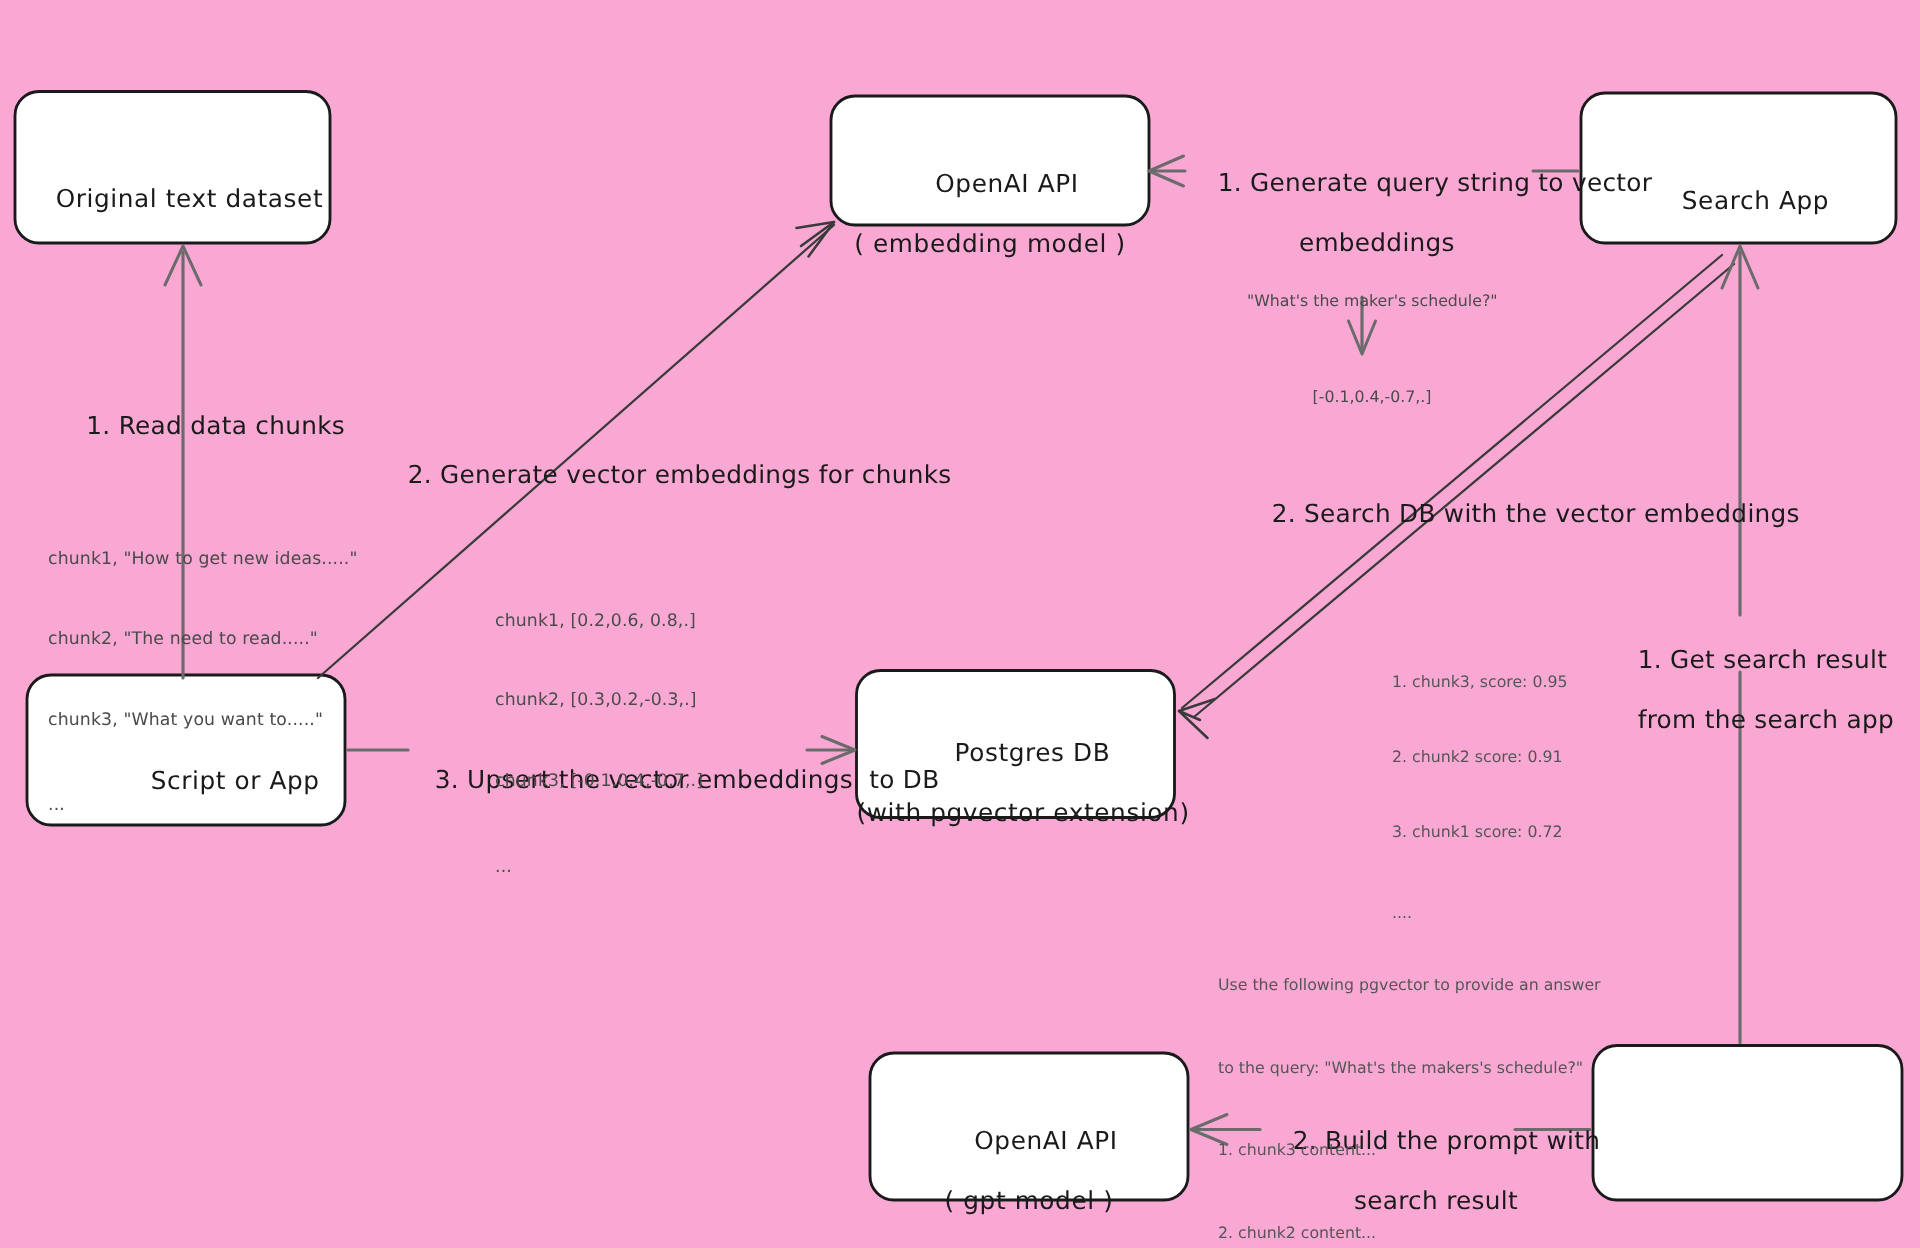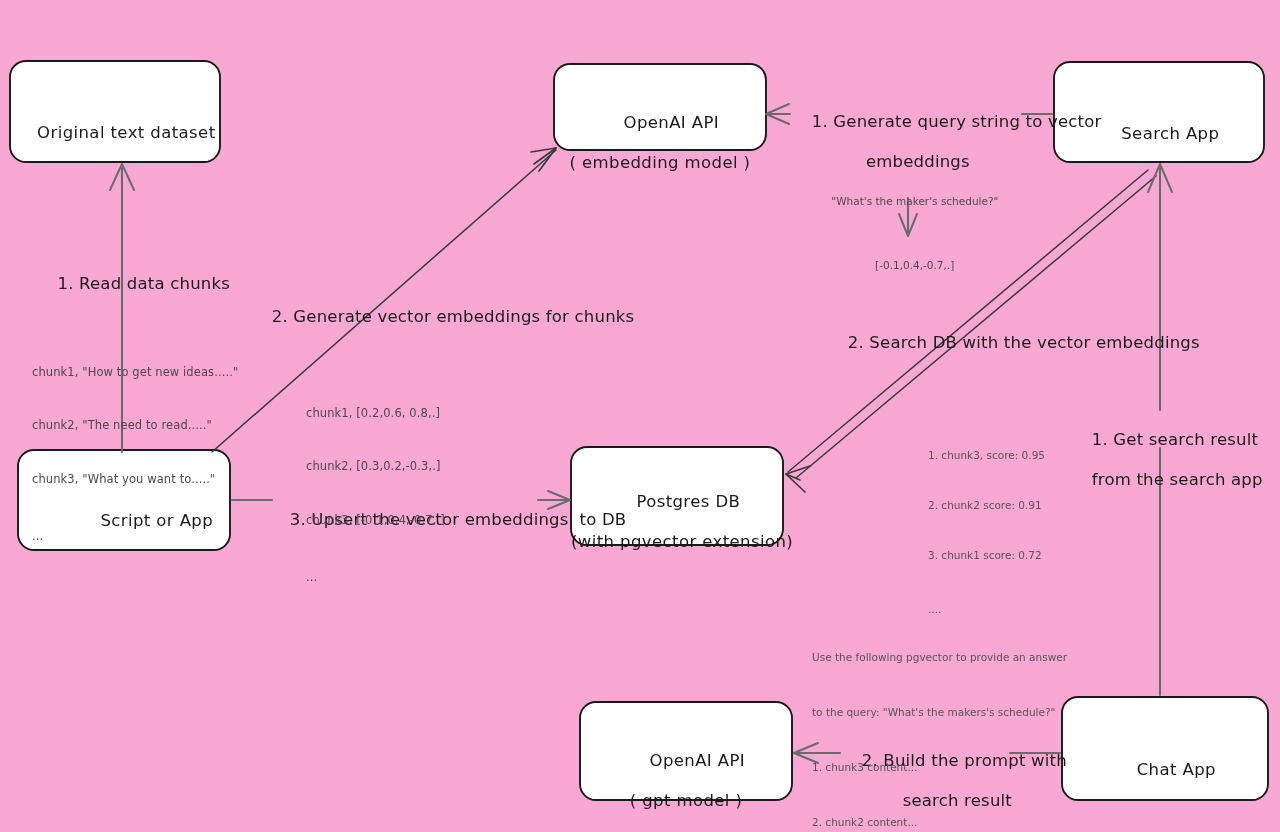--- a/index.html
+++ b/index.html
@@ -163,23 +163,20 @@
 
   <div class="txt node-label" style="left:1054px; top:104px; width:210px;">
     <span>Search App</span>
   </div>
 
   <div class="txt node-label" style="left:571px; top:472px; width:212px;">
     <span>Postgres DB</span>
     <span class="sub">(with pgvector extension)</span>
   </div>
 
-  <div class="txt node-label" style="left:1062px; top:740px; width:206px;">
-    <span>Chat App</span>
-  </div>
 
   <div class="txt node-label" style="left:580px; top:731px; width:212px;">
     <span>OpenAI API</span>
     <span class="sub">( gpt model )</span>
   </div>
 
   <div class="txt step-label" style="left:30px; top:254px; width:200px; text-align:right;">
     <span>1. Read data chunks</span>
   </div>
 
@@ -210,21 +207,21 @@
     <span>search result</span>
   </div>
 
   <div class="txt mono-note" style="left:32px; top:328px; width:230px;">
     <div>chunk1, "How to get new ideas....."</div>
     <div>chunk2, "The need to read....."</div>
     <div>chunk3, "What you want to....."</div>
     <div style="margin-top:4px;">...</div>
   </div>
 
-  <div class="txt mono-note" style="left:306px; top:369px; width:200px;">
+  <div class="txt mono-note" style="left:330px; top:369px; width:200px;">
     <div>chunk1, [0.2,0.6, 0.8,.]</div>
     <div>chunk2, [0.3,0.2,-0.3,.]</div>
     <div>chunk3, [-0.1,0.4,-0.7,.]</div>
     <div style="margin-top:4px;">...</div>
   </div>
 
   <div class="txt centered-note" style="left:818px; top:182px; width:180px;">
     <span>"What's the maker's schedule?"</span>
   </div>
 

